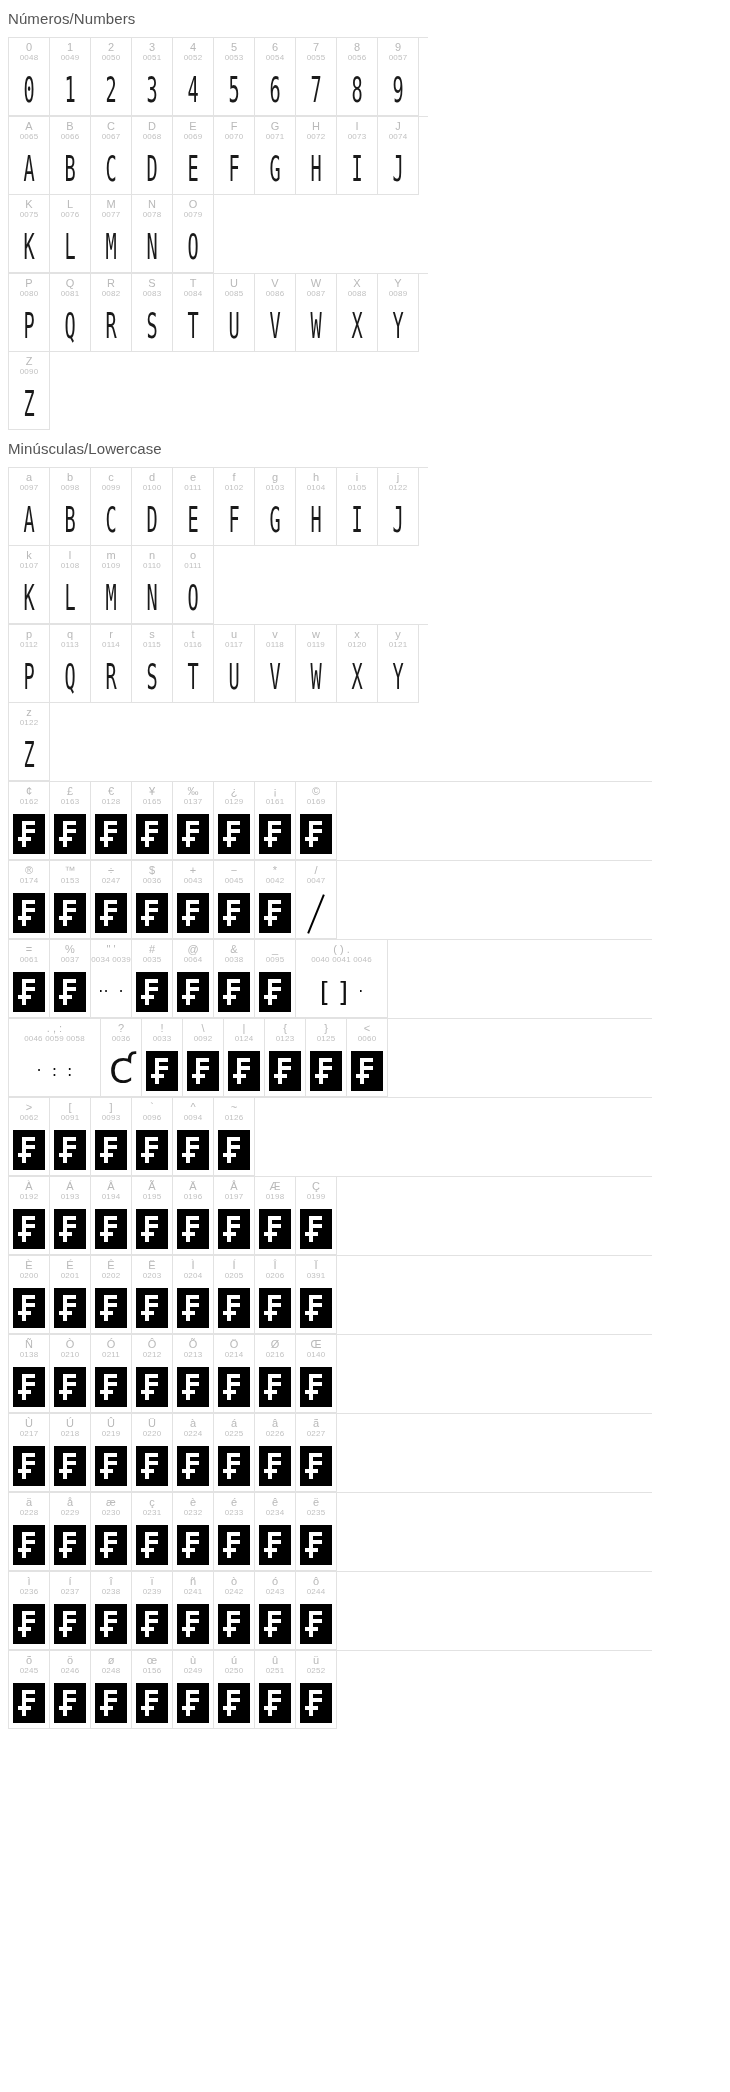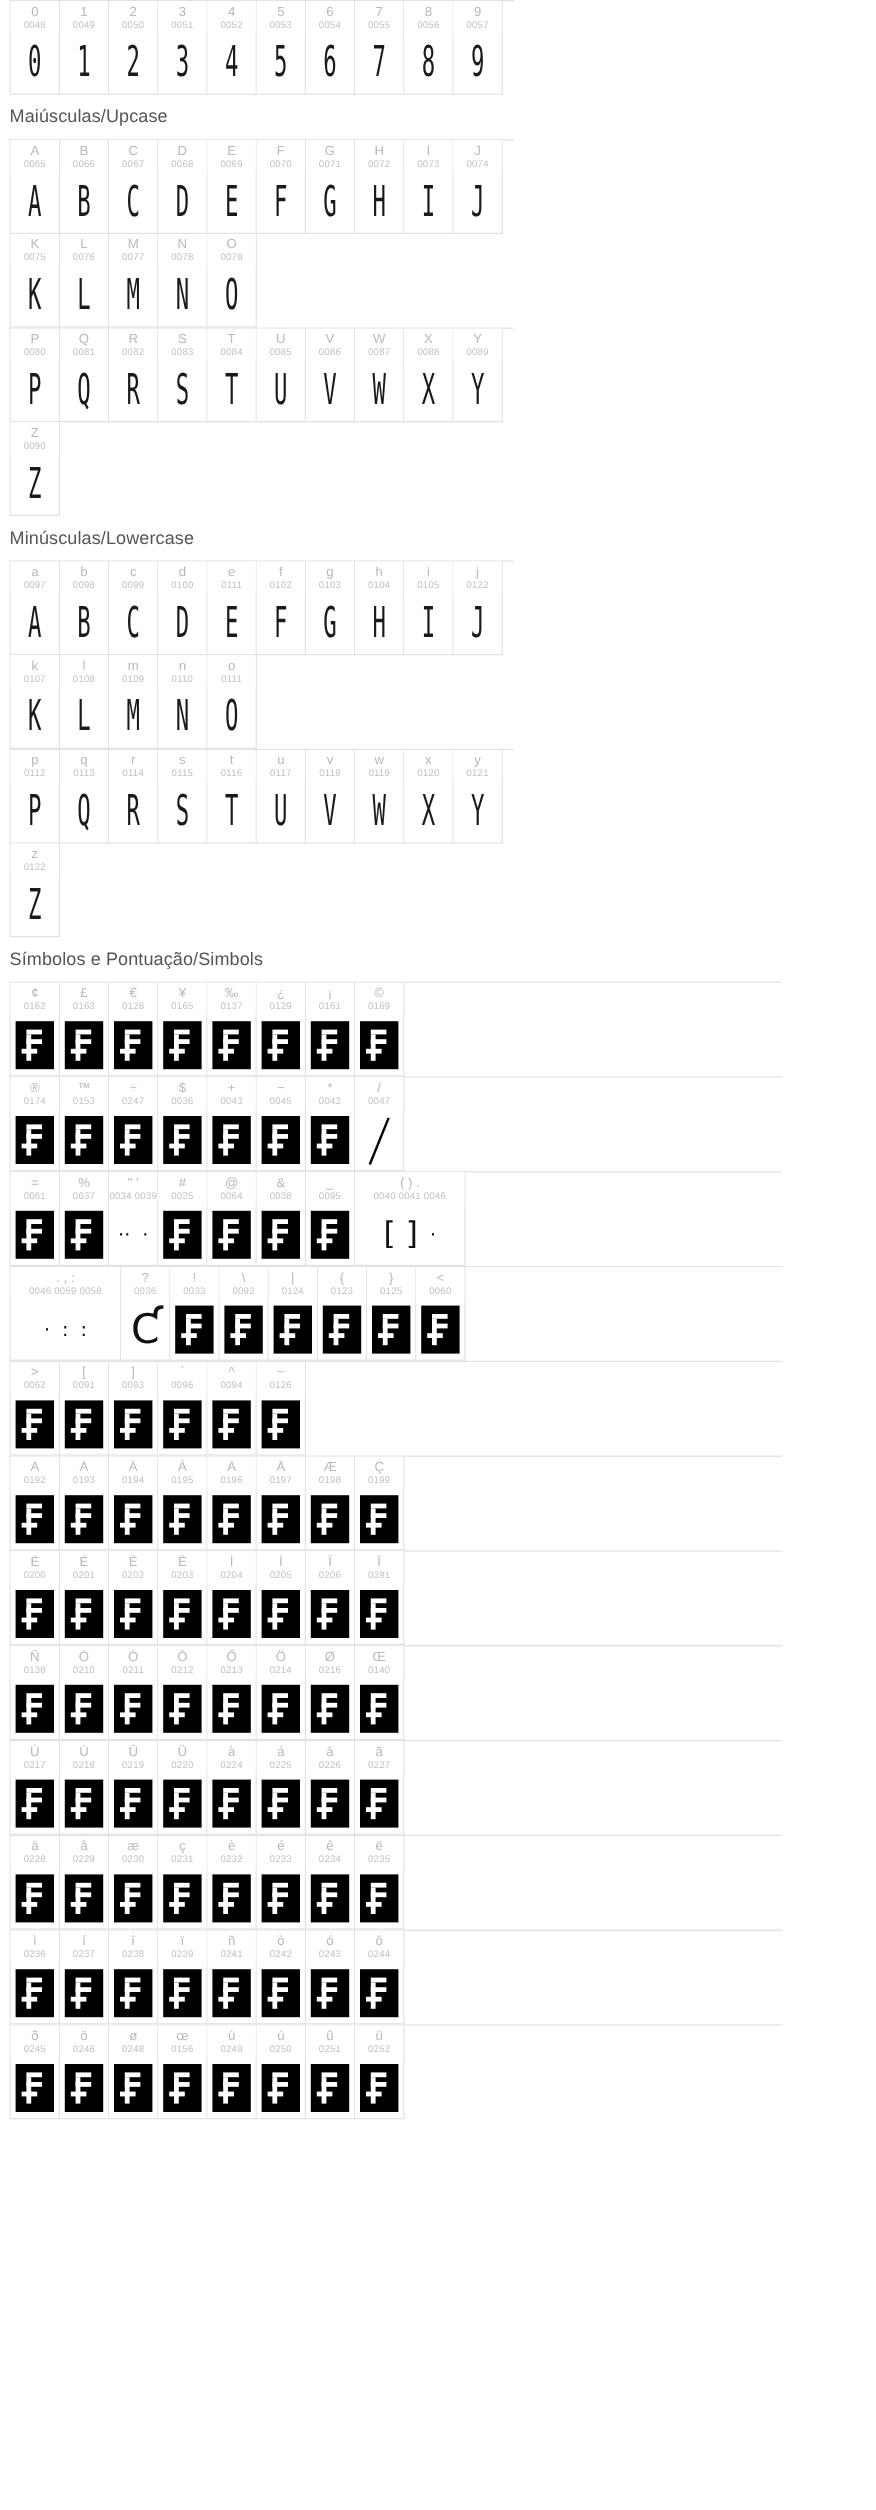--- a/index.html
+++ b/index.html
@@ -152,20 +152,21 @@
     justify-content: center;
     gap: 10px;
     width: 100%;
   }
 </style>
 </head>
 <body>
 
 <div class="page">
     <div class="section">
+      <div class="section-title">Números/Numbers</div>
       <div class="grid w10">
         <div class="cell">
           <div class="cell-head">
             <div class="cell-char">0</div>
             <div class="cell-code">0048</div>
           </div>
           <div class="cell-body">
             <span class="glyph-num">0</span>
           </div>
         </div>
@@ -246,21 +247,20 @@
             <div class="cell-char">9</div>
             <div class="cell-code">0057</div>
           </div>
           <div class="cell-body">
             <span class="glyph-num">9</span>
           </div>
         </div>
       </div>
     </div>
     <div class="section">
-      <div class="section-title">Maiúsculas/Upcase</div>
       <div class="grid w10">
         <div class="cell">
           <div class="cell-head">
             <div class="cell-char">A</div>
             <div class="cell-code">0065</div>
           </div>
           <div class="cell-body">
             <span class="glyph-alpha">A</span>
           </div>
         </div>
@@ -728,21 +728,20 @@
             <div class="cell-char">z</div>
             <div class="cell-code">0122</div>
           </div>
           <div class="cell-body">
             <span class="glyph-alpha">Z</span>
           </div>
         </div>
       </div>
     </div>
     <div class="section">
-      <div class="section-title">Símbolos e Pontuação/Simbols</div>
       <div class="grid w7">
         <div class="cell">
           <div class="cell-head">
             <div class="cell-char">¢</div>
             <div class="cell-code">0162</div>
           </div>
           <div class="cell-body">
             <div class="glyph-box"></div>
           </div>
         </div>

